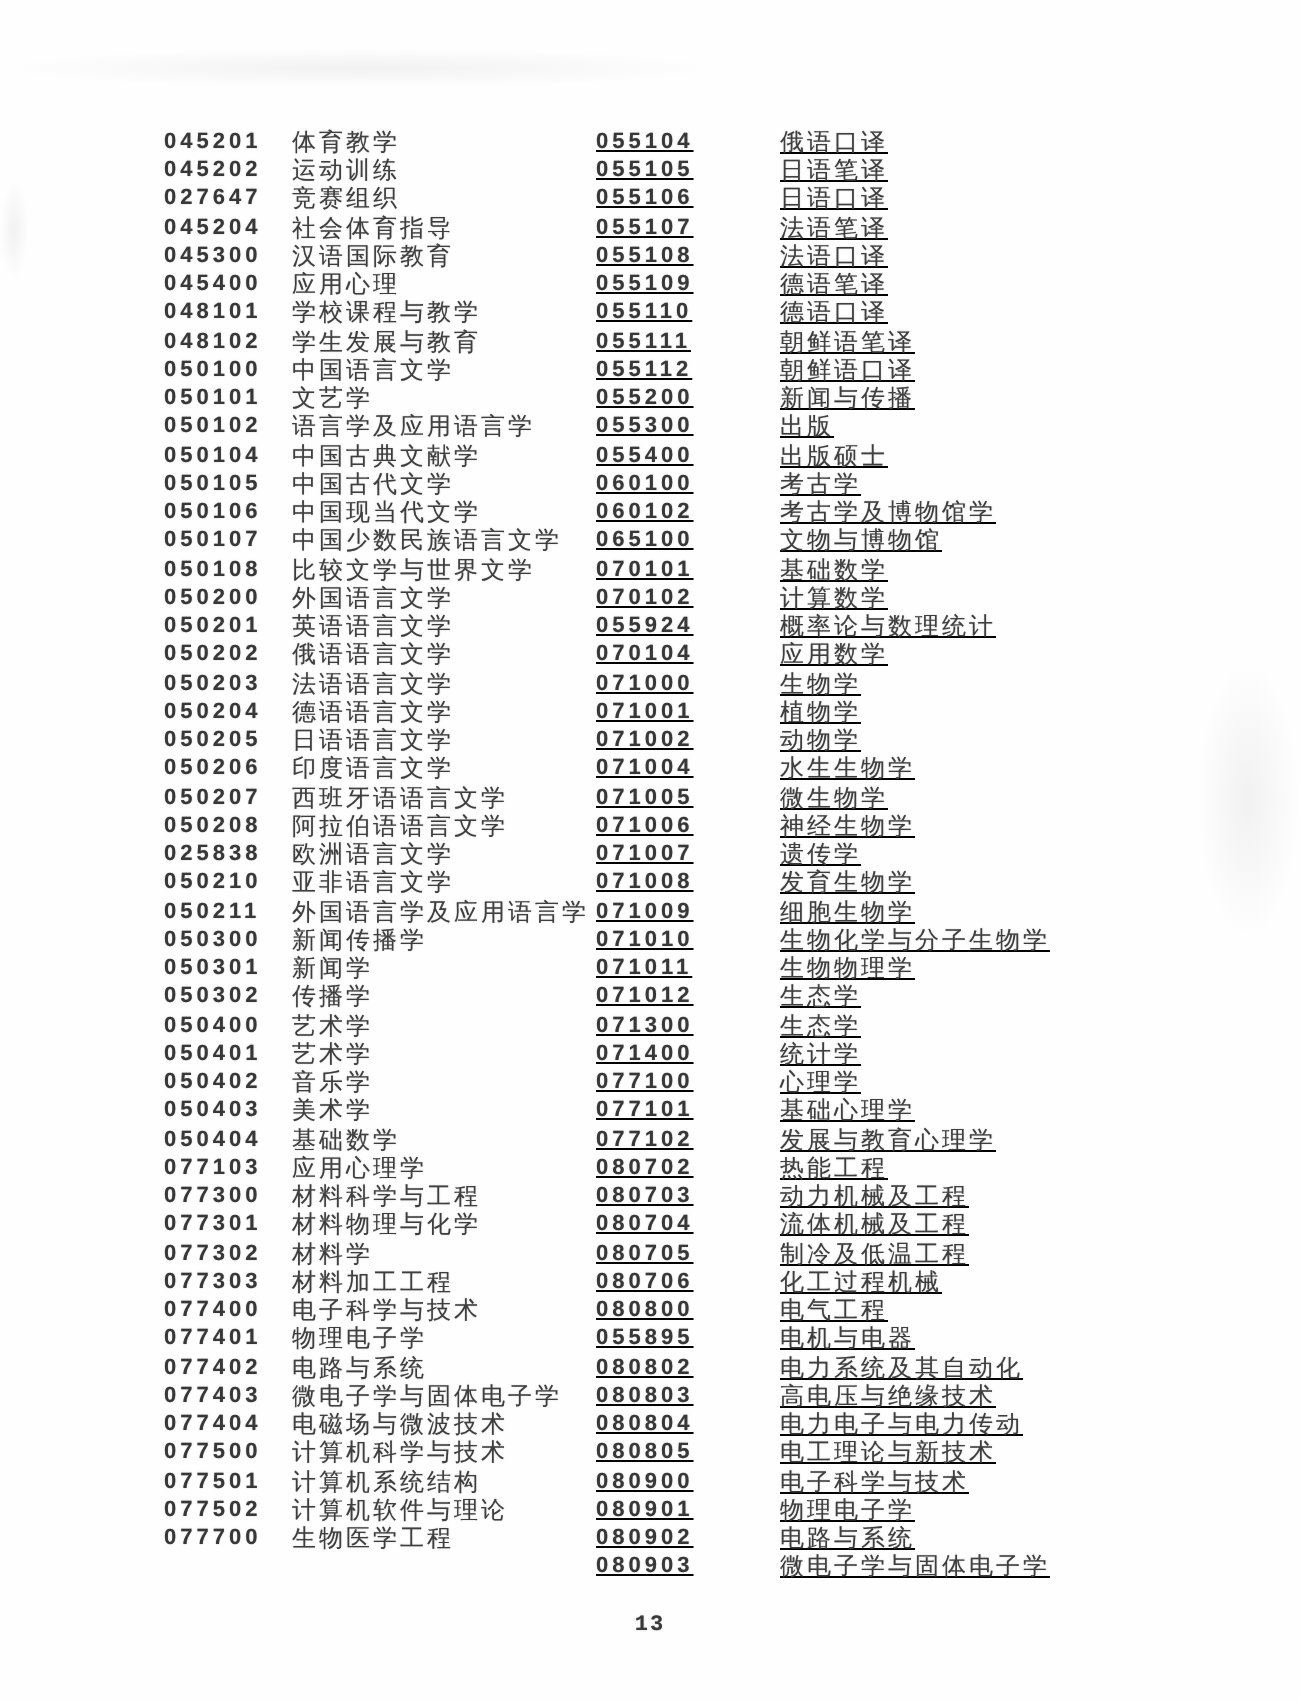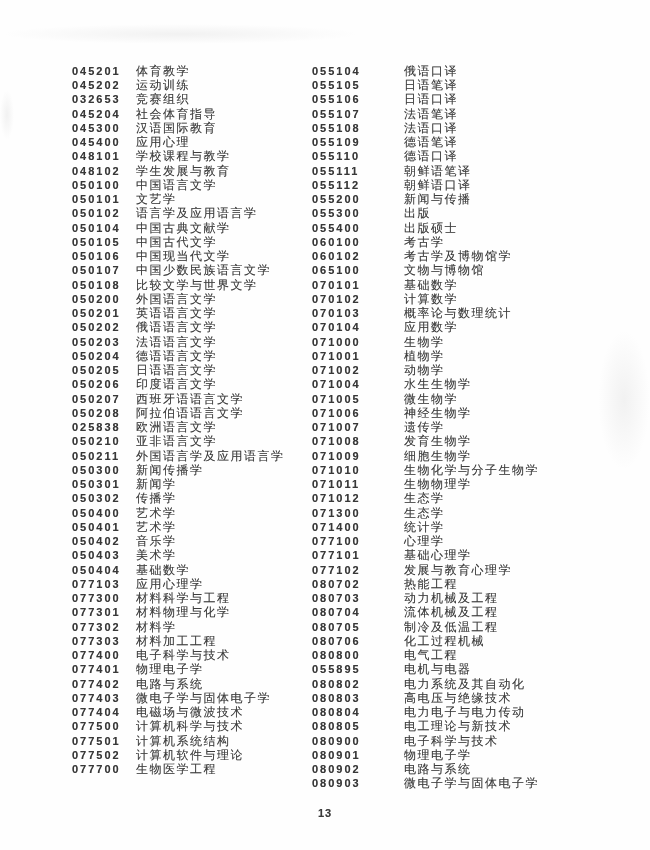--- a/index.html
+++ b/index.html
@@ -20,22 +20,22 @@
     pointer-events: none;
     background: radial-gradient(ellipse at center, rgba(175,175,175,0.16), rgba(255,255,255,0) 70%);
   }
   .art1 { left: 0px; top: 24px; width: 360px; height: 20px; }
   .art2 { left: 598px; top: 330px; width: 52px; height: 140px; }
   .art3 { left: 0px; top: 90px; width: 14px; height: 50px; }
   .col {
     position: absolute;
     top: 64px;
   }
-  .col-left  { left: 72px; }
-  .col-right { left: 312px; }
+  .col-left  { left: 82px; }
+  .col-right { left: 298px; text-decoration: underline; }
   .row {
     display: flex;
     align-items: center;
     height: 14.25px;
     line-height: 14.3px;
     white-space: nowrap;
   }
   .code {
     font-family: "Liberation Sans", sans-serif;
     font-size: 11px;
@@ -52,21 +52,21 @@
     font-size: 12px;
     letter-spacing: 1.5px;
     color: #3e3e3e;
     text-shadow: 0 0 0.6px rgba(90,90,90,0.5);
   }
   .pagenum {
     position: absolute;
     top: 807px; left: 0;
     width: 650px;
     text-align: center;
-    font-family: Liberation Sans, sans-serif;
+    font-family: Liberation Mono, monospace;
     font-size: 11px;
     font-weight: 600;
     letter-spacing: 1px;
     color: #3a3a3a;
     text-shadow: 0 0 0.6px rgba(80,80,80,0.55);
   }
 </style>
 </head>
 <body>
 
@@ -78,21 +78,21 @@
   <div class="col col-left">
       <div class="row">
         <span class="code">045201</span>
         <span class="name">体育教学</span>
       </div>
       <div class="row">
         <span class="code">045202</span>
         <span class="name">运动训练</span>
       </div>
       <div class="row">
-        <span class="code">032653</span>
+        <span class="code">027647</span>
         <span class="name">竞赛组织</span>
       </div>
       <div class="row">
         <span class="code">045204</span>
         <span class="name">社会体育指导</span>
       </div>
       <div class="row">
         <span class="code">045300</span>
         <span class="name">汉语国际教育</span>
       </div>
@@ -341,21 +341,21 @@
       </div>
       <div class="row">
         <span class="code">070101</span>
         <span class="name">基础数学</span>
       </div>
       <div class="row">
         <span class="code">070102</span>
         <span class="name">计算数学</span>
       </div>
       <div class="row">
-        <span class="code">070103</span>
+        <span class="code">055924</span>
         <span class="name">概率论与数理统计</span>
       </div>
       <div class="row">
         <span class="code">070104</span>
         <span class="name">应用数学</span>
       </div>
       <div class="row">
         <span class="code">071000</span>
         <span class="name">生物学</span>
       </div>

